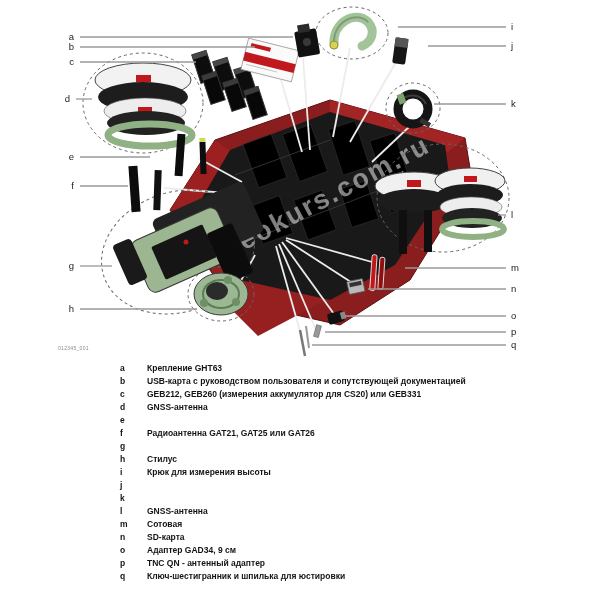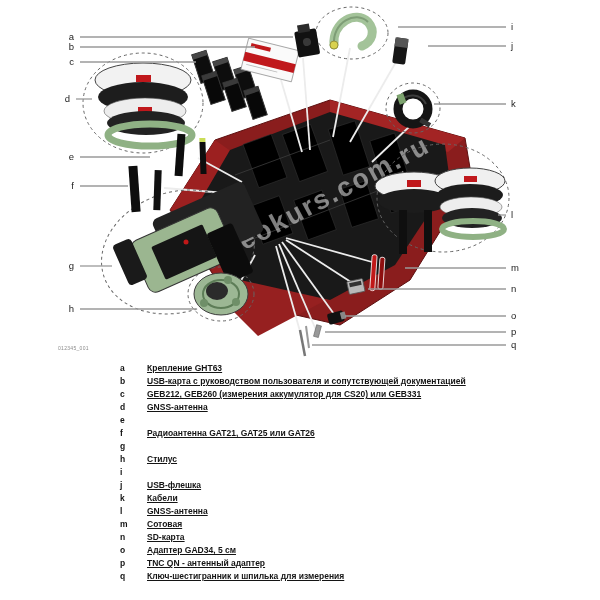--- a/index.html
+++ b/index.html
@@ -5,21 +5,21 @@
   html,body{margin:0;padding:0;background:#ffffff;}
   .page{position:relative;width:600px;height:600px;background:#ffffff;overflow:hidden;
         font-family:"Liberation Sans",sans-serif;}
   .diagram{position:absolute;left:0;top:0;width:600px;height:362px;}
   .figure-id{position:absolute;left:58px;top:345px;font-size:5px;color:#8a8a8a;
              letter-spacing:.3px;filter:blur(.4px);}
   .legend{position:absolute;left:120px;top:363px;width:420px;
           font-size:8.5px;font-weight:700;color:#141414;}
   .lrow{display:flex;align-items:flex-start;margin-bottom:3px;line-height:10px;}
   .ll{width:27px;flex:none;}
-  .lt{width:345px;text-decoration:underline;}
+  .lt{width:345px;}
   svg text{font-family:"Liberation Sans",sans-serif;}
 </style>
 </head>
 <body>
 
 <div class="page">
 
   <div class="diagram">
     <svg width="600" height="362" viewBox="0 0 600 362">
 
@@ -282,48 +282,47 @@
       </div>
     <div class="lrow">
         <span class="ll">g</span>
       </div>
     <div class="lrow">
         <span class="ll">h</span>
         <span class="lt">Стилус</span>
       </div>
     <div class="lrow">
         <span class="ll">i</span>
+        <span class="lt">Крюк для измерения высоты</span>
       </div>
     <div class="lrow">
         <span class="ll">j</span>
-        <span class="lt">USB-флешка</span>
       </div>
     <div class="lrow">
         <span class="ll">k</span>
-        <span class="lt">Кабели</span>
       </div>
     <div class="lrow">
         <span class="ll">l</span>
         <span class="lt">GNSS-антенна</span>
       </div>
     <div class="lrow">
         <span class="ll">m</span>
         <span class="lt">Сотовая</span>
       </div>
     <div class="lrow">
         <span class="ll">n</span>
         <span class="lt">SD-карта</span>
       </div>
     <div class="lrow">
         <span class="ll">o</span>
-        <span class="lt">Адаптер GAD34, 5 см</span>
+        <span class="lt">Адаптер GAD34, 9 см</span>
       </div>
     <div class="lrow">
         <span class="ll">p</span>
         <span class="lt">TNC QN - антенный адаптер</span>
       </div>
     <div class="lrow">
         <span class="ll">q</span>
-        <span class="lt">Ключ-шестигранник и шпилька для измерения</span>
+        <span class="lt">Ключ-шестигранник и шпилька для юстировки</span>
       </div>
   </div>
 
 </div>
 
 </body></html>

